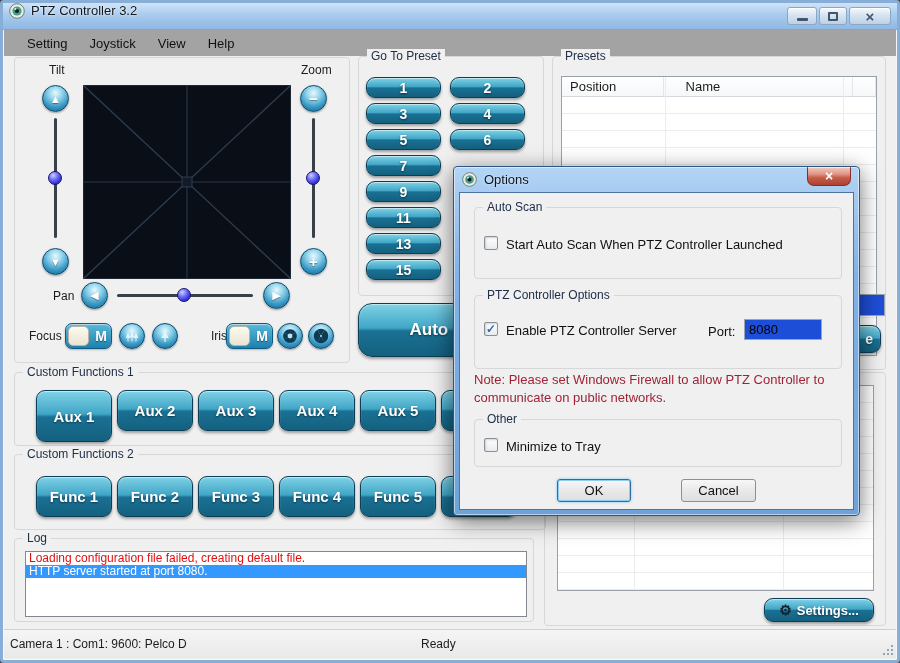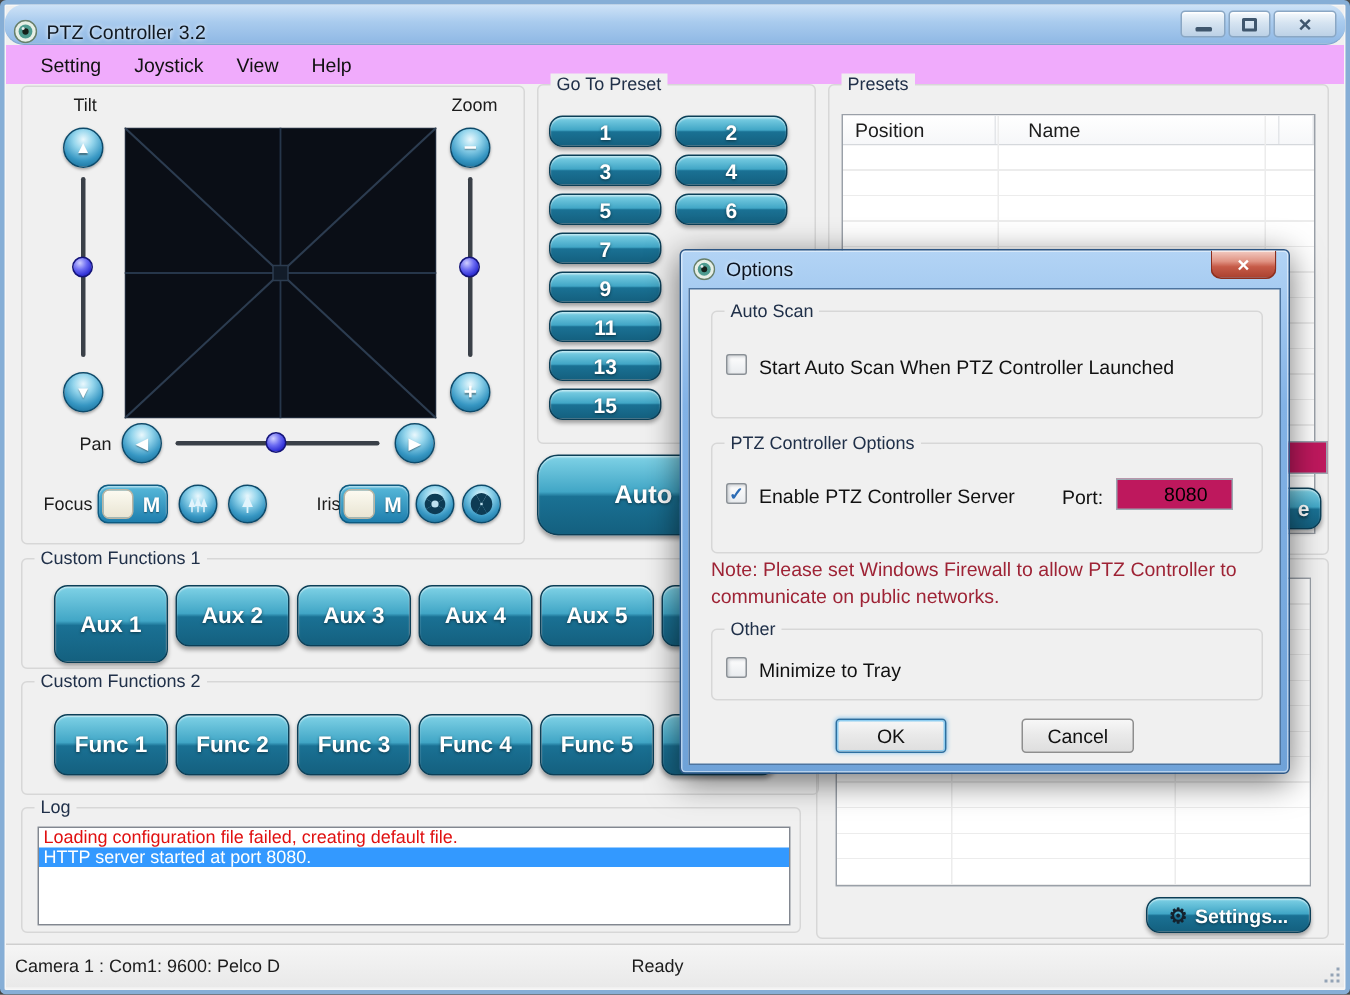--- a/index.html
+++ b/index.html
@@ -8,31 +8,31 @@
     position:relative;width:900px;height:663px;
     font-family:"Liberation Sans",sans-serif;
     background:#f0f0f0;
     border:3px solid #86aed6;border-radius:4px;
     box-shadow:inset 0 0 0 1px rgba(255,255,255,.45), 0 0 6px rgba(0,0,0,.5);
     overflow:hidden;
   }
   
   .titlebar{position:absolute;left:0;top:0;width:894px;height:27px;
     background:linear-gradient(#cfe3f7,#a9cbee 45%,#8fb8e4);
-    display:flex;align-items:flex-end;padding:0 6px;border-bottom:1px solid #7fa6cf;border-radius:13px;}
+    display:flex;align-items:flex-start;padding:0 6px;border-bottom:1px solid #7fa6cf;}
   .titlebar .title{font-size:13px;color:#101820;margin-left:6px;text-shadow:0 0 3px #fff;}
   .winbtns{position:absolute;right:6px;top:4px;display:flex;gap:2px;}
   .winbtn{height:18px;background:linear-gradient(#f6fafd,#d6e4f1 45%,#bcd1e6);
     border:1px solid #8aa7c4;border-radius:3px;display:flex;align-items:center;justify-content:center;
     color:#3f566d;box-shadow:inset 0 1px 0 #fff;cursor:default;}
   .ico-min{width:11px;height:3px;background:#3f566d;border-radius:1px;margin-top:7px;}
   .ico-max{width:10px;height:9px;border:2px solid #3f566d;border-radius:1px;}
   .close-glyph{font-size:15px;font-weight:bold;line-height:1;}
   
-  .menubar{position:absolute;left:1px;top:27px;width:892px;height:26px;background:#f0abfc;
+  .menubar{position:absolute;left:1px;top:27px;width:892px;height:26px;background:#a3a3a3;
     display:flex;align-items:center;padding-left:12px;}
   .menu-item{font-size:13px;color:#111;padding:4px 11px;}
   
   .client{position:absolute;left:1px;top:53px;width:892px;height:573px;background:#f0f0f0;}
   .grp{position:absolute;border:1px solid #d7d7d7;border-radius:4px;background:transparent;}
   .grp-label{position:absolute;top:-8px;left:8px;background:#f0f0f0;padding:0 4px;font-size:12px;color:#203049;white-space:nowrap;}
   
   .tealbtn{position:absolute;display:flex;align-items:center;justify-content:center;
     color:#fff;font-weight:bold;text-shadow:0 1px 2px rgba(0,0,0,.5);
     background:linear-gradient(to bottom,#7fd2e6 0%,#41a6c6 46%,#1a7194 52%,#14607f 100%);
@@ -95,22 +95,22 @@
   .dlg-grp{position:absolute;border:1px solid #d7d7d7;border-radius:4px;}
   .cb{position:absolute;width:14px;height:14px;border:1px solid #8a9096;border-radius:2px;
     background:linear-gradient(#fefefe,#e9ecef);box-shadow:inset 1px 1px 2px rgba(120,130,140,.35);
     display:flex;align-items:center;justify-content:center;cursor:default;}
   .cb .check{color:#2c6cb5;font-size:12px;font-weight:bold;line-height:1;margin-top:-1px;}
   .cb-label{position:absolute;font-size:13px;color:#111;white-space:nowrap;}
   .note{position:absolute;font-size:13px;line-height:18px;color:#9e2335;}
   .winbtn2{position:absolute;height:23px;font-size:13px;color:#111;display:flex;align-items:center;justify-content:center;
     background:linear-gradient(#f7f7f7,#eaeaea 45%,#dedede);border:1px solid #8e8e8e;border-radius:3px;cursor:default;}
   .winbtn2.focus{border-color:#2d6fa0;box-shadow:0 0 0 1px #8ecdf0 inset,0 0 3px #7fc0ea;}
-  .txt{position:absolute;border:1px solid #9aa7b1;background:#be185d;font-family:"Liberation Sans",sans-serif;
-    font-size:13px;padding:2px 16px;text-align:right;}
+  .txt{position:absolute;border:1px solid #9aa7b1;background:#1d4ed8;font-family:"Liberation Sans",sans-serif;
+    font-size:13px;padding:2px 4px;}
   .eye{display:inline-block;vertical-align:middle;}
   svg{display:block;}
 </style>
 </head>
 <body>
 
 <div class="window">
 
   <div class="titlebar">
     <span class="eye">

